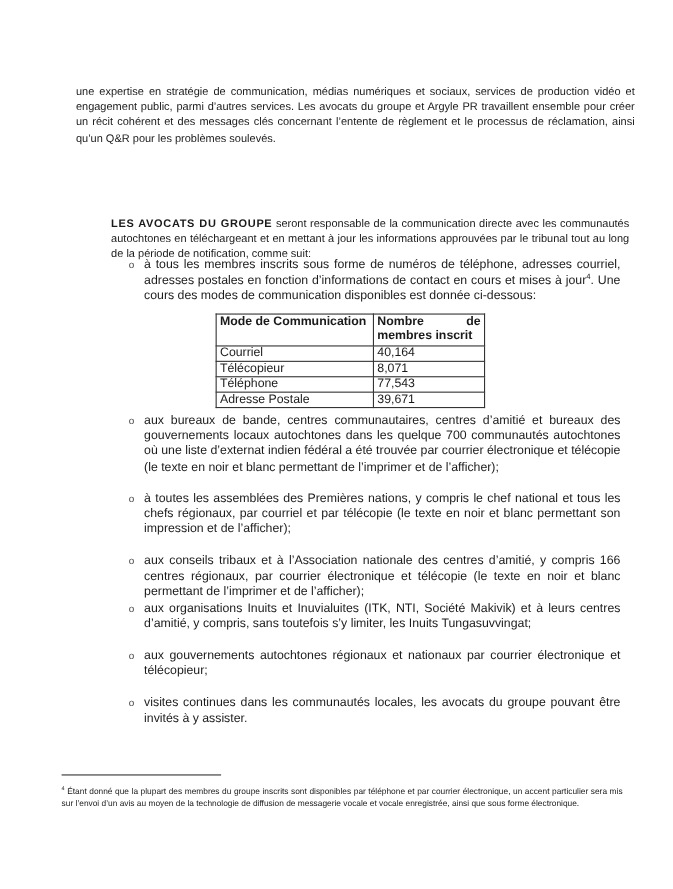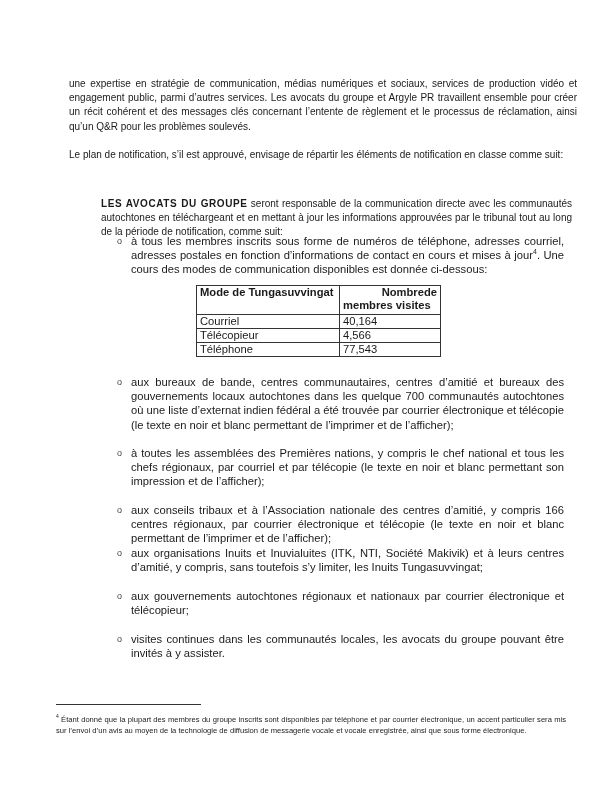--- a/index.html
+++ b/index.html
@@ -36,72 +36,75 @@
   table.modes {
     position: absolute; left: 196px; top: 285px; width: 245px;
     border-collapse: collapse; font-size: 11.2px; line-height: 13px;
   }
   table.modes th, table.modes td {
     border: 1px solid #333; padding: 0 3px; text-align: left; vertical-align: top;
   }
   table.modes th { font-weight: bold; height: 28px; }
   table.modes th.c1 { width: 136px; }
   table.modes th.c2 { text-align: justify; text-align-last: auto; }
-  .hdr2-line1 { display: flex; justify-content: flex-end; }
+  .hdr2-line1 { display: flex; justify-content: space-between; }
   .fn-rule {
     position: absolute; left: 56px; top: 704px; width: 145px; height: 0;
     border-top: 1px solid #333;
   }
   .footnote {
     position: absolute; left: 56px; top: 715px; width: 510px;
     font-size: 7.6px; line-height: 10.5px; text-align: justify; margin: 0; color: #222;
   }
   .footnote sup { font-size: 5px; }
 </style>
 </head>
 <body>
 
 <div class="page">
 
   <p class="para p1">une expertise en stratégie de communication, médias numériques et sociaux, services de production vidéo et engagement public, parmi d’autres services. Les avocats du groupe et Argyle PR travaillent ensemble pour créer un récit cohérent et des messages clés concernant l’entente de règlement et le processus de réclamation, ainsi qu’un Q&amp;R pour les problèmes soulevés.</p>
 
-  <p class="para p2">Le plan de notification, s’il est approuvé, envisage de répartir les éléments de notification en classe comme suit:</p>
 
   <p class="para p3"><b>LES AVOCATS DU GROUPE</b><span> seront responsable de la communication directe avec les communautés autochtones en téléchargeant et en mettant à jour les informations approuvées par le tribunal tout au long de la période de notification, comme suit:</span></p>
 
   <div class="bullet b1">
     <span class="mark">o</span>
     <p class="txt"><span>à tous les membres inscrits sous forme de numéros de téléphone, adresses courriel, adresses postales en fonction d’informations de contact en cours et mises à jour</span><sup>4</sup><span>. Une cours des modes de communication disponibles est donnée ci-dessous:</span></p>
   </div>
 
   <table class="modes">
     <thead>
       <tr>
-        <th class="c1">Mode de Tungasuvvingat</th>
+        <th class="c1">Mode de Communication</th>
         <th class="c2">
           <div class="hdr2-line1">
               <span>Nombre</span>
               <span>de</span>
             </div>
-          <div>membres visites</div>
+          <div>membres inscrit</div>
         </th>
       </tr>
     </thead>
     <tbody>
       <tr>
         <td>Courriel</td>
         <td>40,164</td>
       </tr>
       <tr>
         <td>Télécopieur</td>
-        <td>4,566</td>
+        <td>8,071</td>
       </tr>
       <tr>
         <td>Téléphone</td>
         <td>77,543</td>
+      </tr>
+      <tr>
+        <td>Adresse Postale</td>
+        <td>39,671</td>
       </tr>
     </tbody>
   </table>
 
   <div class="bullet b2">
     <span class="mark">o</span>
     <p class="txt">aux bureaux de bande, centres communautaires, centres d’amitié et bureaux des gouvernements locaux autochtones dans les quelque 700 communautés autochtones où une liste d’externat indien fédéral a été trouvée par courrier électronique et télécopie (le texte en noir et blanc permettant de l’imprimer et de l’afficher);</p>
   </div>
 
   <div class="bullet b3">

